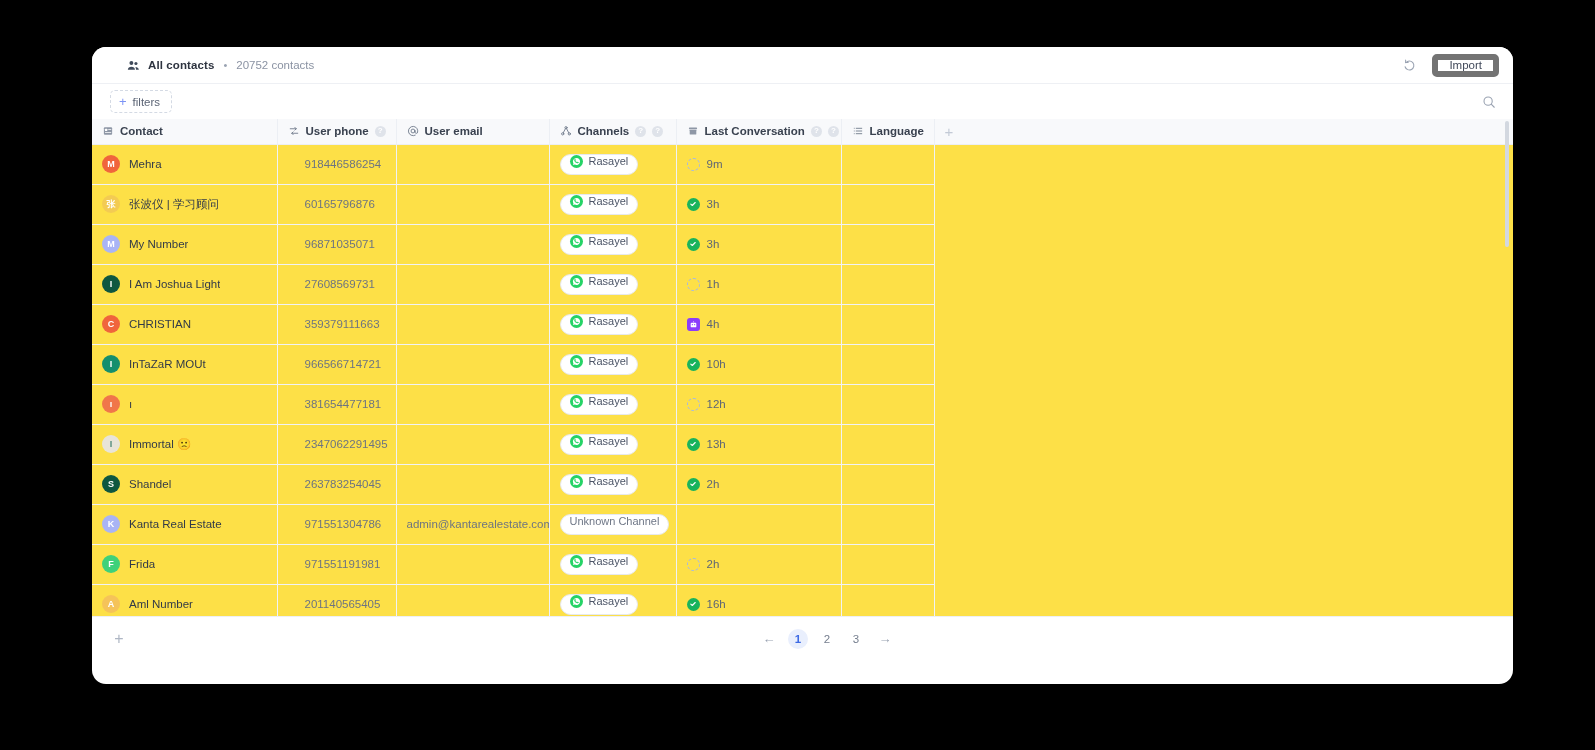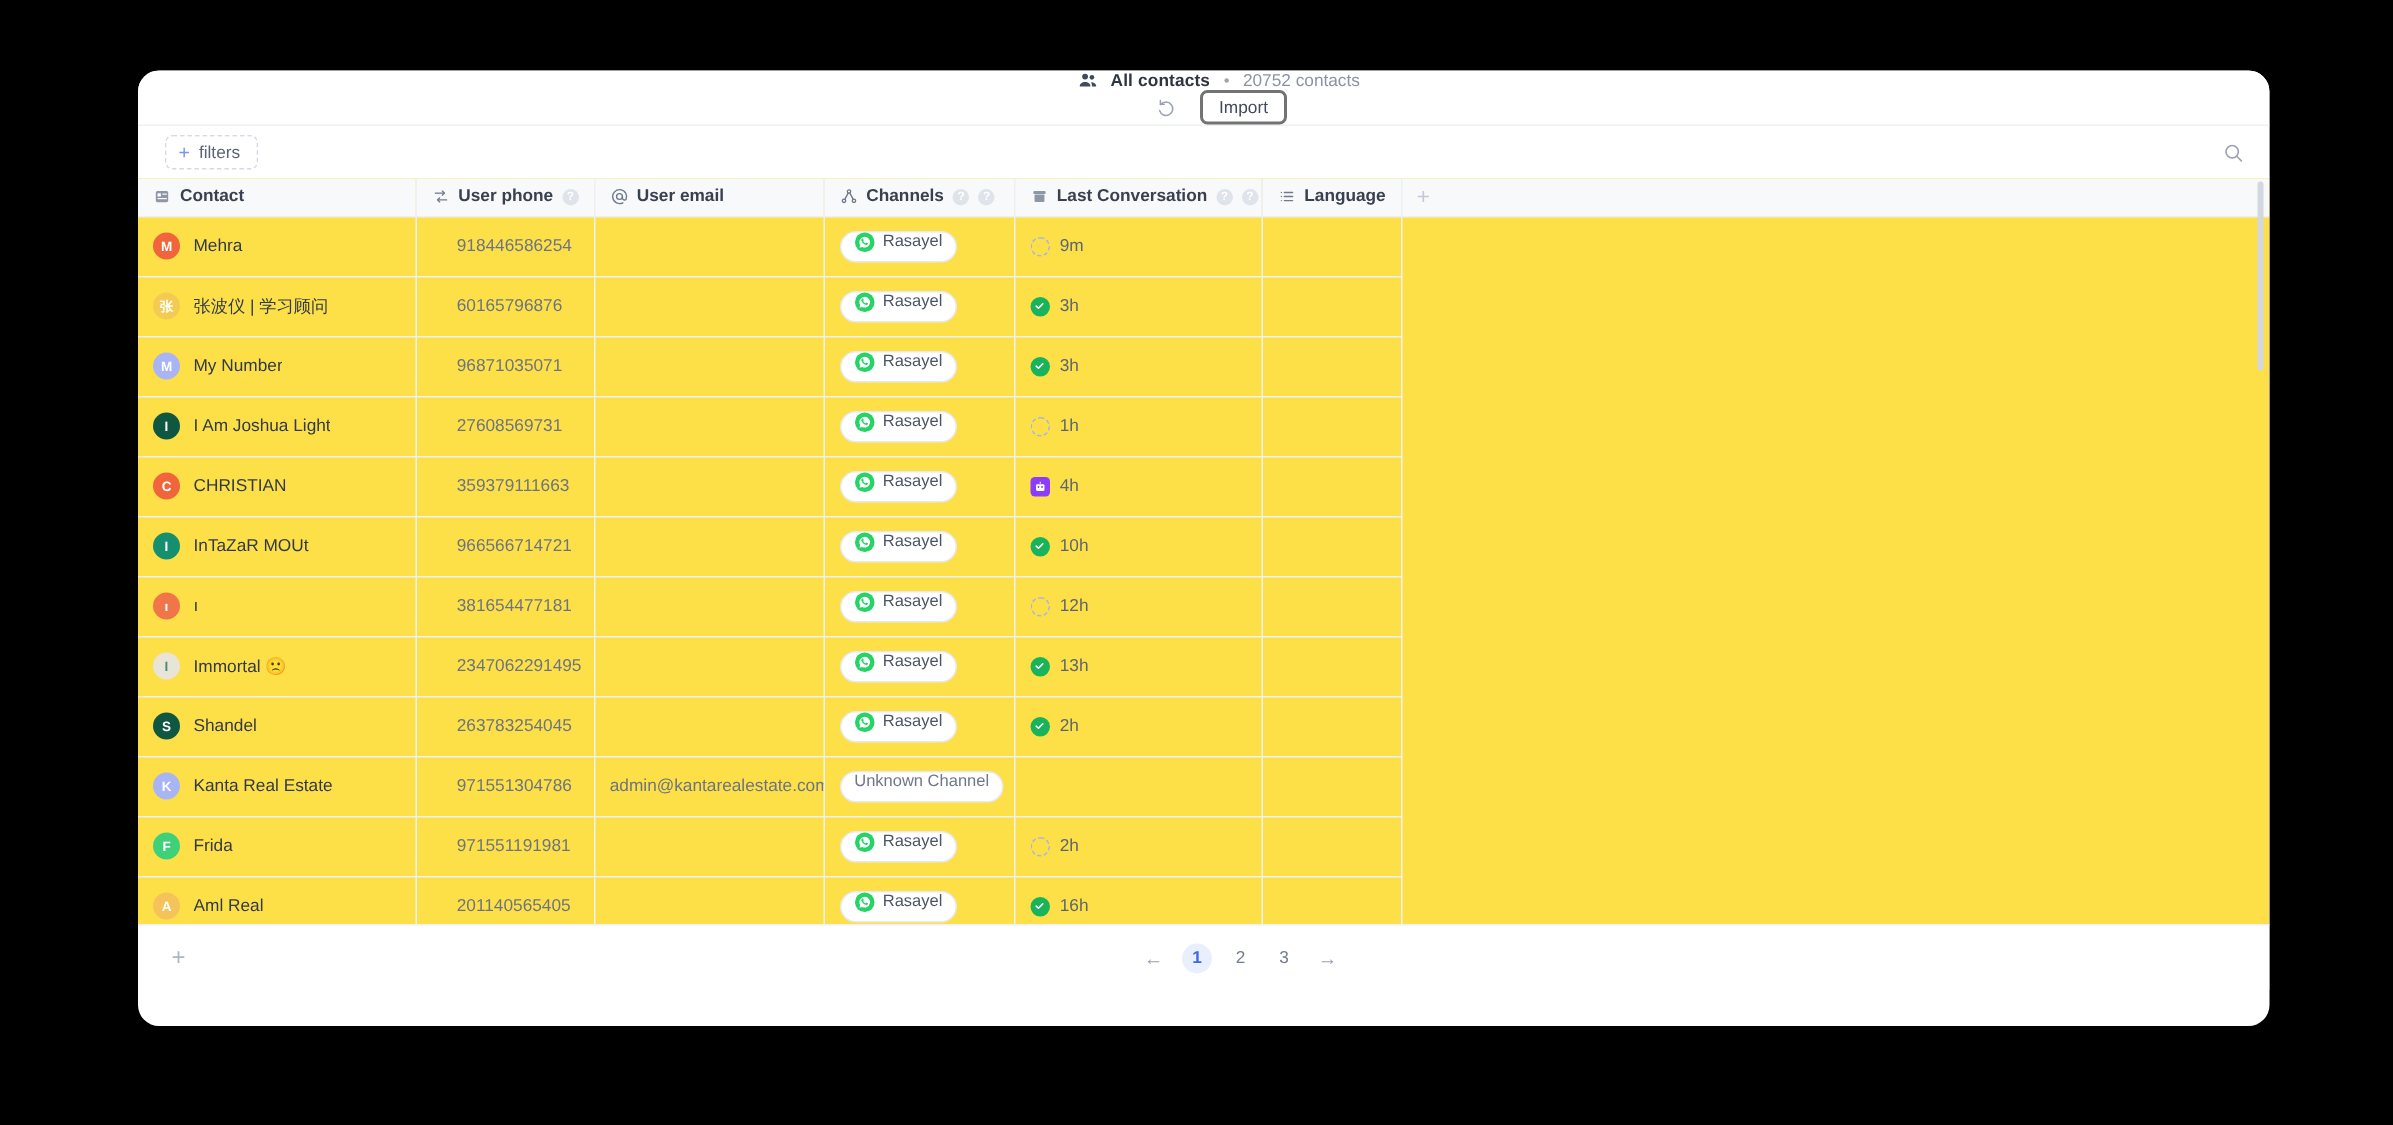--- a/index.html
+++ b/index.html
@@ -19,35 +19,34 @@
     box-shadow: 0 1px 4px rgba(0,0,0,0.10);
   }
 
   
   #topbar {
     height: 37px;
     display: flex; align-items: center;
     padding: 0 14px 0 35px;
     border-bottom: 1px solid #eef0f4;
     background: #fff;
-    flex-direction: column;
   }
   .tb-left { display: flex; align-items: center; gap: 8px; flex: 1; }
   .tb-icon { width: 13px; height: 13px; display:inline-flex; align-items:center; justify-content:center; color:#3f4a5a; }
   .tb-title { font-size: 11.5px; font-weight: 700; color: #2e3murky; color:#2e3440; letter-spacing: .1px; }
   .tb-dot { font-size: 11px; color: #9aa3b2; margin: 0 1px; }
   .tb-count { font-size: 11.5px; color: #8b93a3; }
   .tb-right { display: flex; align-items: center; gap: 12px; }
   #undo-btn {
     width: 20px; height: 20px; display:flex; align-items:center; justify-content:center;
     color: #9aa3b2; cursor: pointer; background:none; border:none;
   }
   #import-btn {
     height: 23px; padding: 0 11px;
-    border: 2px solid #737373; border-radius: 5px;
+    border: 6px solid #737373; border-radius: 5px;
     background: #fff; color: #41495a;
     font-size: 11.5px; font-family: inherit; cursor: pointer;
     display: flex; align-items: center;
   }
 
   
   #filterbar {
     height: 35px;
     display: flex; align-items: center;
     padding: 0 14px 0 18px;
@@ -609,21 +608,21 @@
                 <span class="last-txt">2h</span>
               </span>
             </td>
             <td class="c-lang"><span></span></td>
             <td class="c-rest blank-right"></td>
           </tr>
           <tr>
             <td class="c-contact">
               <span class="contact-cell">
                 <span class="avatar" style="background:#f5c359;color:#fff">A</span>
-                <span class="contact-name">Aml Real</span>
+                <span class="contact-name">Aml Number</span>
               </span>
             </td>
             <td class="c-phone"><span class="phone-txt">201140565405</span></td>
             <td class="c-email"><span class="email-txt"></span></td>
             <td class="c-channel"><span class="chip">
                 <span class="wa-dot">
                   <svg viewBox="0 0 16 16" width="9" height="9" fill="#fff">
                     <path d="M8 1.6a6.3 6.3 0 0 0-5.4 9.6L1.8 14.4l3.3-.9A6.3 6.3 0 1 0 8 1.6zm3.4 8.8c-.2.4-.9.8-1.2.8-.3 0-.7.1-2.2-.5a7.8 7.8 0 0 1-3.2-2.9c-.2-.3-.8-1.2-.8-2.2s.5-1.5.7-1.7a.7.7 0 0 1 .5-.2h.4c.1 0 .3 0 .5.4l.6 1.4c0 .1.1.2 0 .4l-.3.4-.2.2c-.1.1-.2.2 0 .4a6 6 0 0 0 1 1.3 5.5 5.5 0 0 0 1.6 1c.2.1.3.1.4 0l.6-.7c.1-.2.3-.1.4-.1l1.3.7c.2.1.3.2.4.3s.1.5-.1.9z"></path>
                   </svg>
                 </span>

